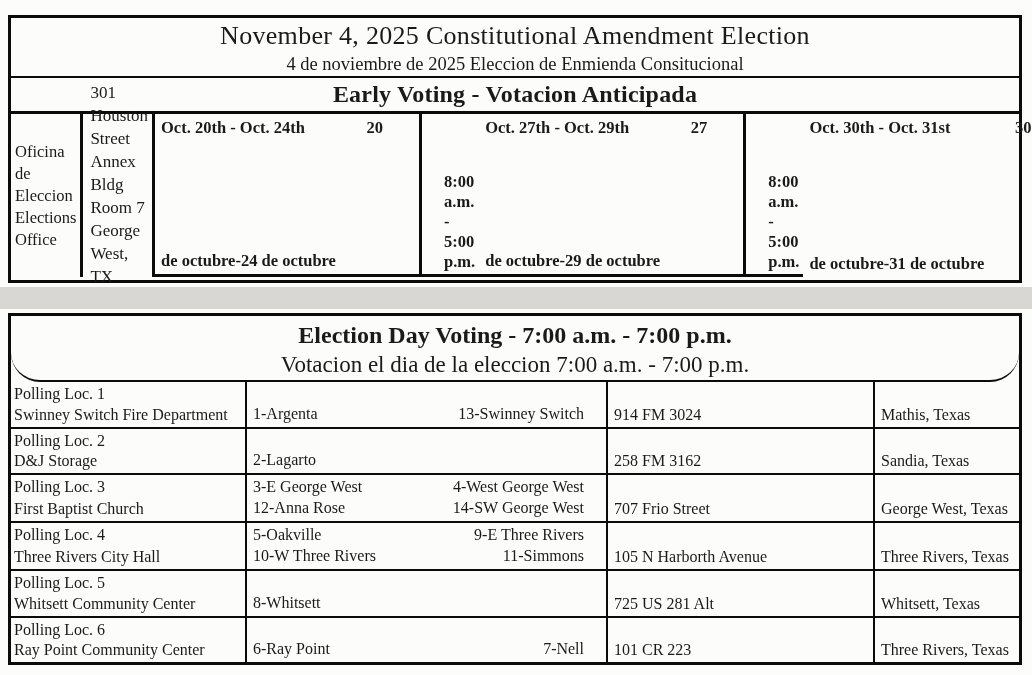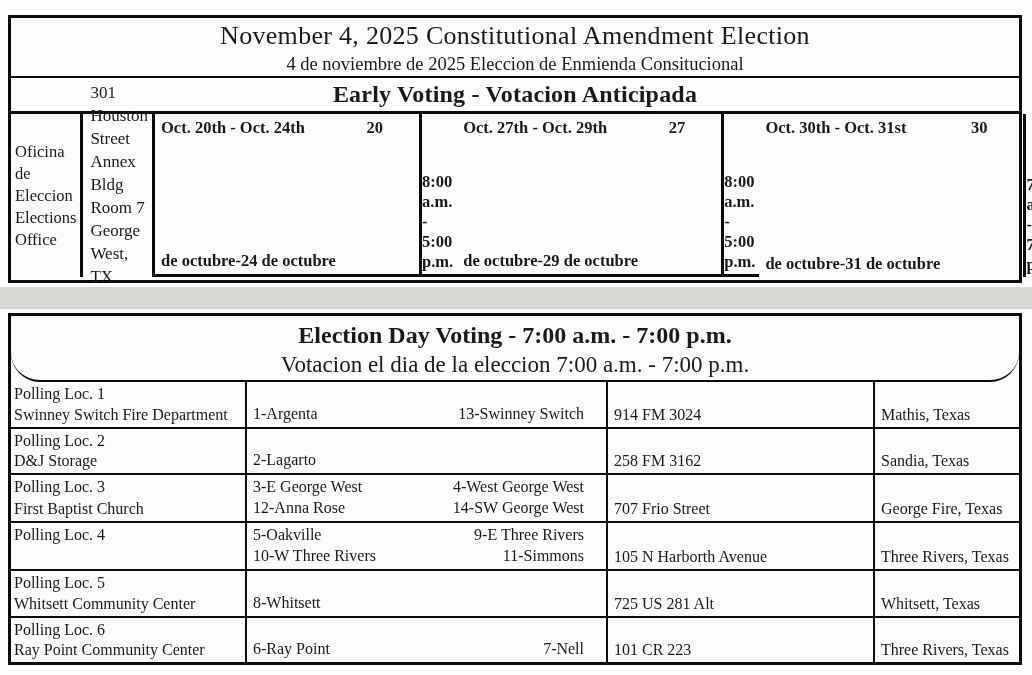--- a/index.html
+++ b/index.html
@@ -57,21 +57,21 @@
     width:267px;border-right:3px solid var(--line);
     font-weight:bold;font-size:16.5px;line-height:21px;
     display:flex;flex-direction:column;justify-content:space-between;
     padding:3px 6px 3px 6px;
   }
   .dline1{display:flex;justify-content:space-between;}
   .dnum{padding-right:30px;}
   .time{
     flex:1;display:flex;align-items:flex-end;
     font-weight:bold;font-size:16.5px;line-height:20px;
-    padding:0 4px 2px 0;
+    padding:0 4px 2px 22px;
   }
   
   .band{
     position:absolute;left:0;top:287px;width:1032px;height:22px;
     background:var(--band);
   }
   
   .eday{top:313px;height:352px;}
   .ed-header{
     height:66px;border-bottom:2px solid var(--line);
@@ -213,26 +213,27 @@
             <div class="pline">
               <span>3-E George West</span>
               <span>4-West George West</span>
             </div>
             <div class="pline">
               <span>12-Anna Rose</span>
               <span>14-SW George West</span>
             </div>
           </div>
     <div class="cell c3">707 Frio Street</div>
-    <div class="cell c4">George Fire, Texas</div>
+    <div class="cell c4">George West, Texas</div>
   </div>
 
   <div class="ed-row">
     <div class="cell c1">
       <div class="loc">Polling Loc. 4</div>
+      <div class="nm">Three Rivers City Hall</div>
     </div>
     <div class="cell c2 precincts">
             <div class="pline">
               <span>5-Oakville</span>
               <span>9-E Three Rivers</span>
             </div>
             <div class="pline">
               <span>10-W Three Rivers</span>
               <span>11-Simmons</span>
             </div>

